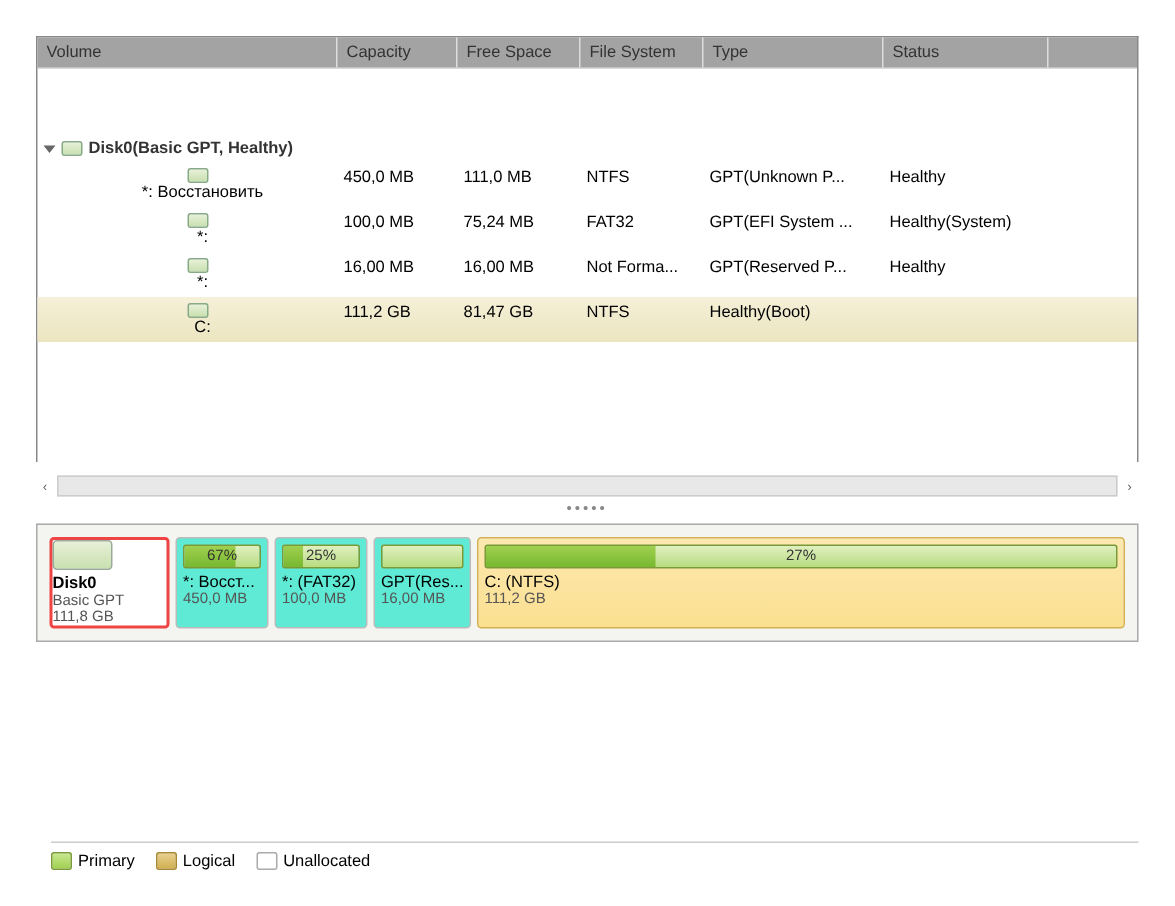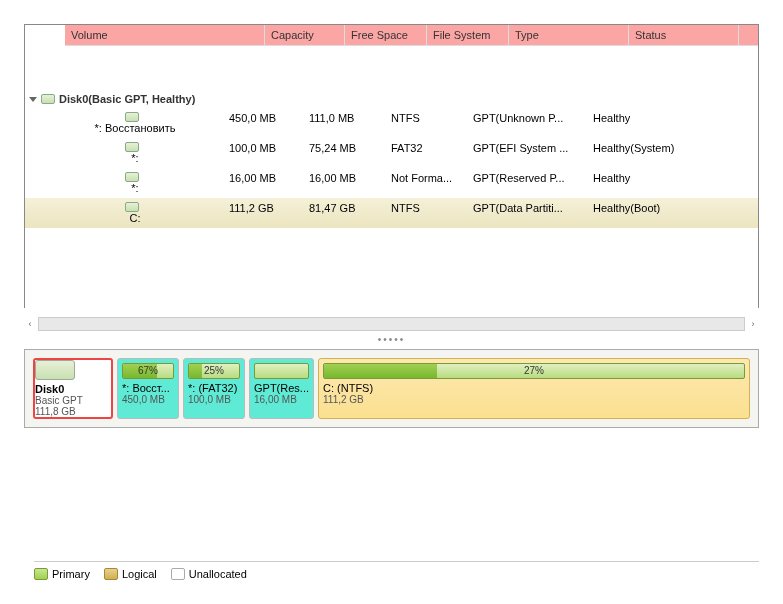--- a/index.html
+++ b/index.html
@@ -1,19 +1,19 @@
 <!DOCTYPE html>
 <html><head>
 <meta charset="utf-8">
 <style>
 * { box-sizing: border-box; margin: 0; padding: 0; }
 body { font-family: Tahoma, Arial, sans-serif; font-size: 11px; background: #fff; width: 783px; height: 604px; overflow: hidden; position: relative; }
 
 .table-area { border: 1px solid #888; margin: 24px 24px 0 24px; border-bottom: none; }
-.thead { display: flex; background: #fca5a5; border-bottom: 1px solid #ddd; margin-left: 40px; }
+.thead { display: flex; background: #a3a3a3; border-bottom: 1px solid #ddd; }
 .th { padding: 4px 6px; font-size: 11px; color: #333; border-right: 1px solid #ddd; }
 .col-vol { width: 200px; }
 .col-cap { width: 80px; }
 .col-free { width: 82px; }
 .col-fs { width: 82px; }
 .col-type { width: 120px; }
 .col-stat { width: 110px; }
 
 .disk-header { display: flex; align-items: center; padding: 3px 4px; font-weight: bold; font-size: 11px; color: #333; margin-top: 44px; }
 .disk-header .tri { width: 0; height: 0; border-left: 4px solid transparent; border-right: 4px solid transparent; border-top: 5px solid #666; margin-right: 4px; }
@@ -107,21 +107,20 @@
     <div class="cell col-stat">Healthy</div>
   </div>
   <div class="row selected">
     <div class="cell vol-cell">
         <span class="part-icon"></span>
         <span>C:</span>
       </div>
     <div class="cell col-cap">111,2 GB</div>
     <div class="cell col-free">81,47 GB</div>
     <div class="cell col-fs">NTFS</div>
-    <div class="cell col-type">GPT(Data Partiti...</div>
     <div class="cell col-stat">Healthy(Boot)</div>
   </div>
   <div style="height:80px"></div>
 </div>
 
 <div class="scroll-strip">
   <div class="scroll-arrow">‹</div>
   <div class="scroll-track"></div>
   <div class="scroll-arrow">›</div>
 </div>

